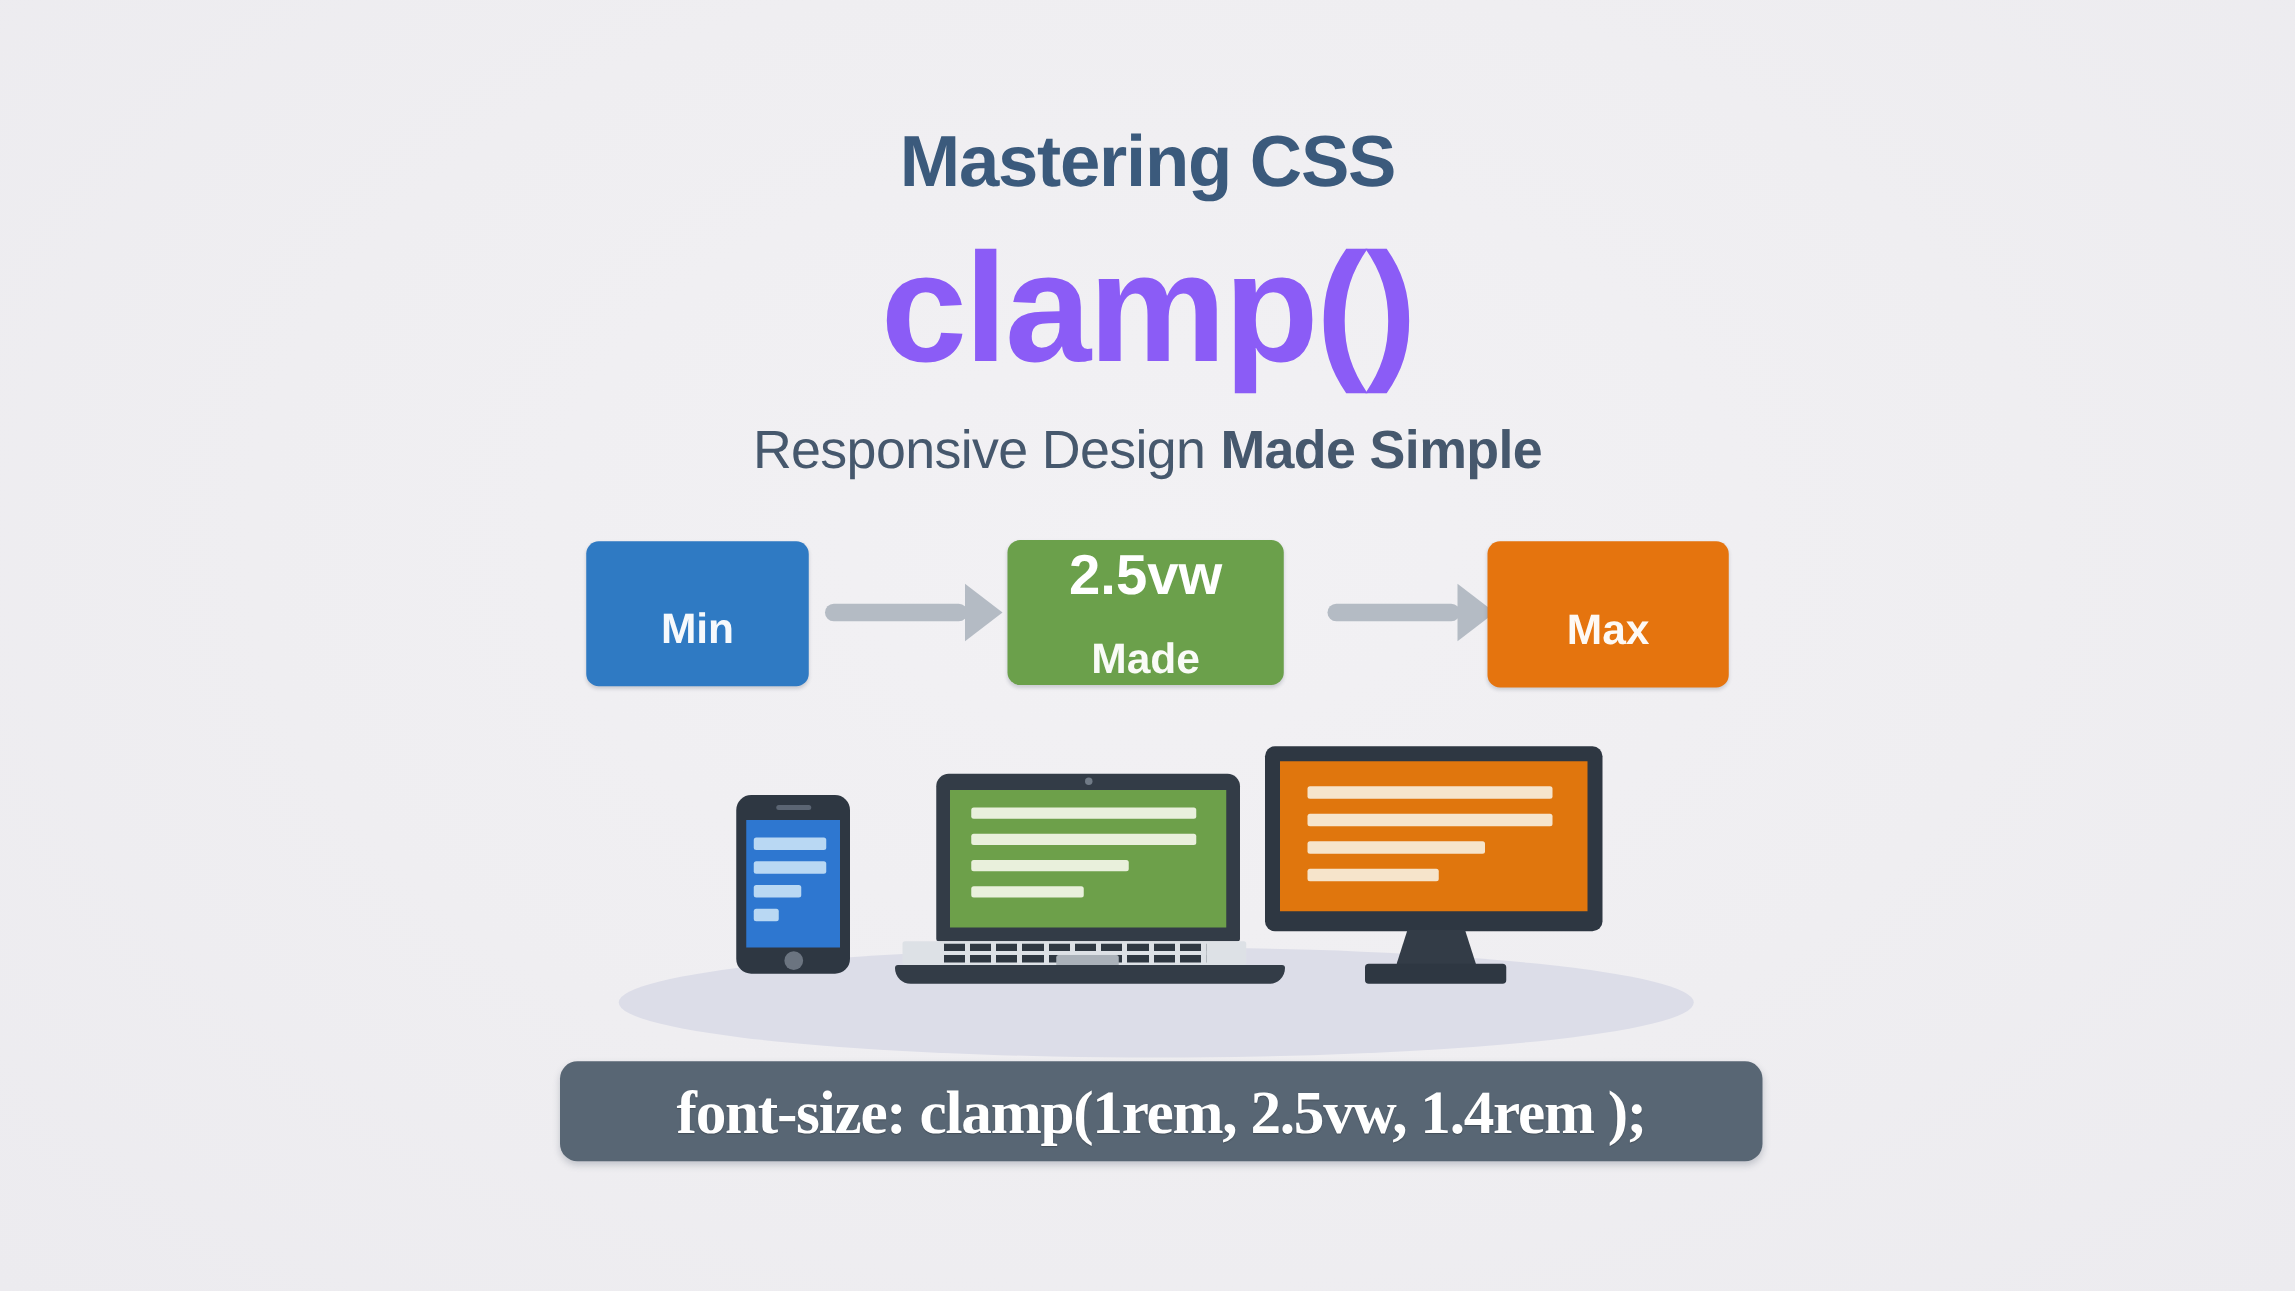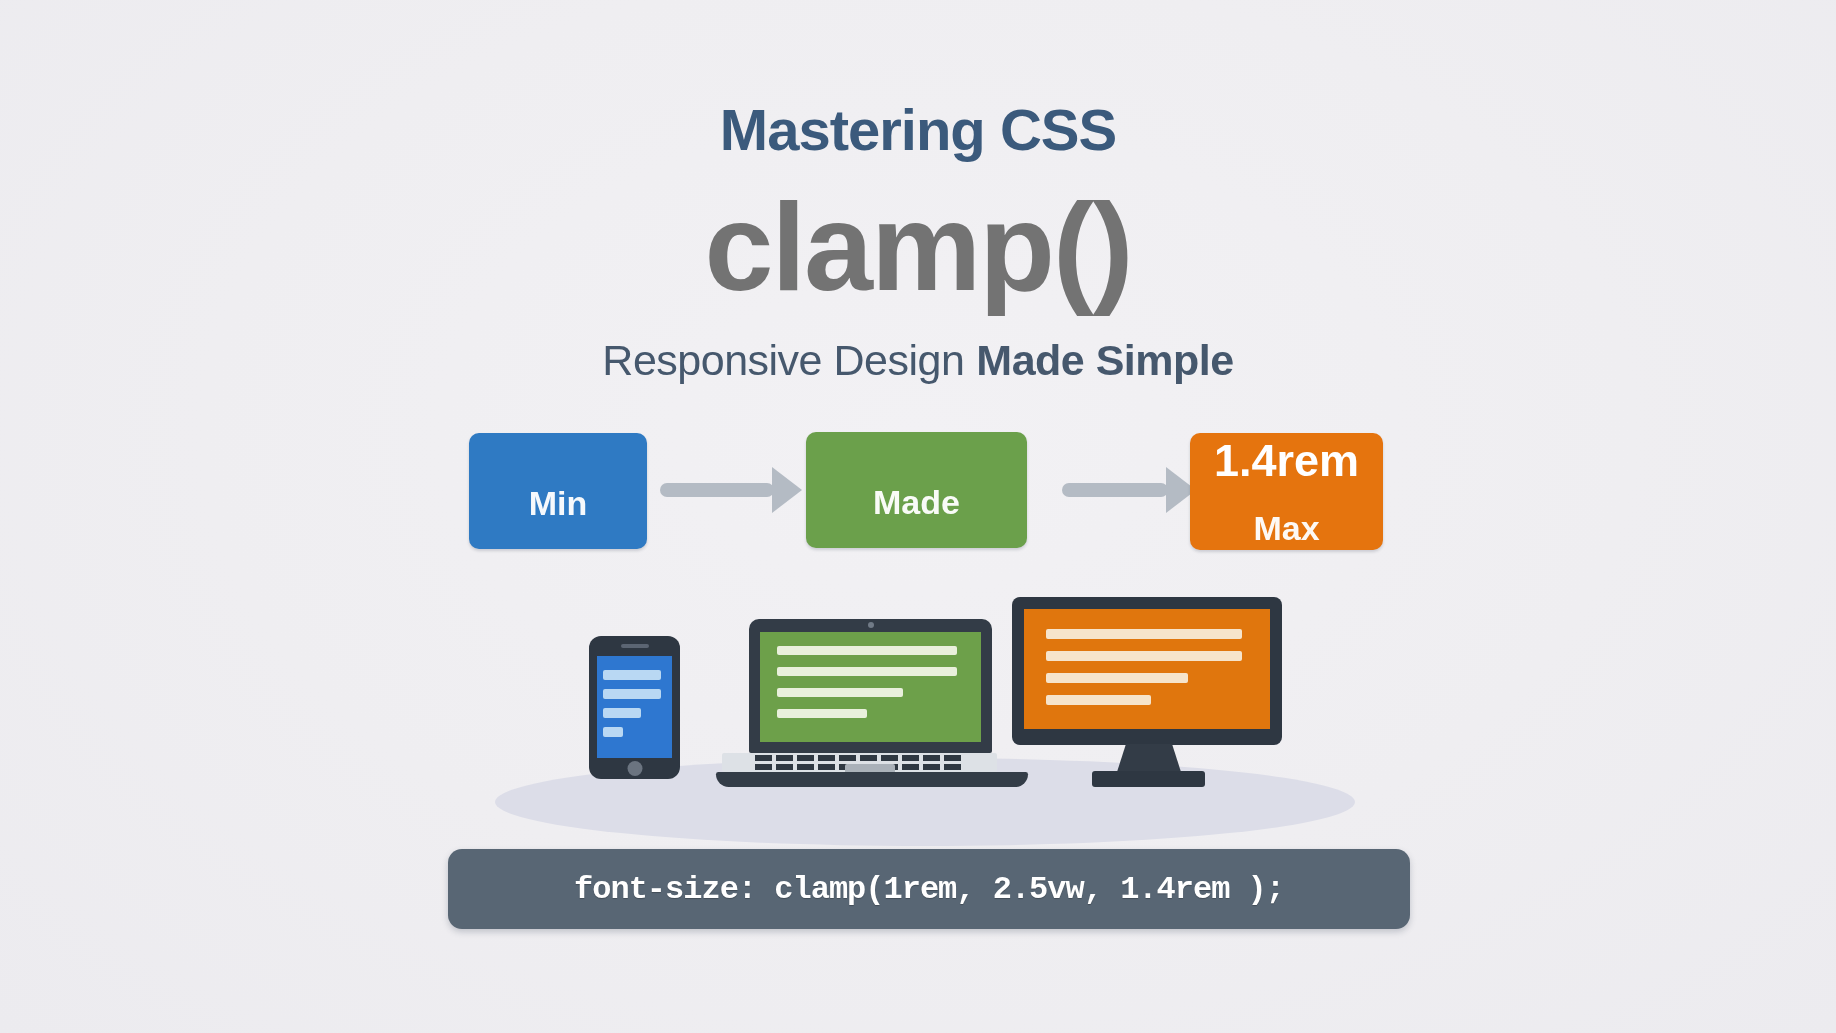--- a/index.html
+++ b/index.html
@@ -88,57 +88,56 @@
   .monitor-neck{left:1117px;top:744px;width:64px;height:28px;background:#333c47;
     clip-path:polygon(14% 0,86% 0,100% 100%,0 100%);}
   .monitor-base{left:1092px;top:771px;width:113px;height:16px;background:#2e3742;border-radius:3px;}
   
   .code-box{
     left:448px;top:849px;width:962px;height:80px;border-radius:14px;
     display:flex;align-items:center;justify-content:center;
     box-shadow:0 3px 6px rgba(60,70,90,.25);
   }
   .code-box code{
-    font-family:Liberation Mono, monospace;
-    font-size:32px;font-weight:700;letter-spacing:-1px;
+    font-family:Liberation Serif, serif;
+    font-size:49px;font-weight:700;letter-spacing:-1px;
     text-shadow:0 1px 1px rgba(0,0,0,.25);
-    text-align:right;
   }
 </style>
 </head>
 <body>
 
 <div class="abs title" style="color: rgb(59, 90, 124);">Mastering CSS</div>
 
-<div class="abs clamp-title" style="color: #737373;">clamp()</div>
+<div class="abs clamp-title" style="color: #8b5cf6;">clamp()</div>
 
 <div class="abs subtitle" style="color: rgb(70, 88, 109);">
   <span>Responsive Design</span><span class="bold">Made Simple</span>
 </div>
 
 <div id="box-min" class="abs flow-box" style="background-color: rgb(47, 122, 195);">
   <div class="label">Min</div>
 </div>
 
 <div id="arrow-1" class="abs arrow">
   <div class="shaft" style="background-color: rgb(180, 187, 196);"></div>
   <div class="head" style="border-left:30px solid #b4bbc4;"></div>
 </div>
 
 <div id="box-ideal" class="abs flow-box" style="background-color: rgb(107, 160, 75);">
+  <div class="value">2.5vw</div>
   <div class="label">Made</div>
 </div>
 
 <div id="arrow-2" class="abs arrow">
   <div class="shaft" style="background-color: rgb(180, 187, 196);"></div>
   <div class="head" style="border-left:30px solid #b4bbc4;"></div>
 </div>
 
 <div id="box-max" class="abs flow-box" style="background-color: rgb(229, 116, 14);">
-  <div class="value">1.4rem</div>
   <div class="label">Max</div>
 </div>
 
 <div class="abs ground" style="background-color: rgb(220, 221, 232);"></div>
 
 <div class="abs monitor">
   <div class="m-screen" style="background-color: rgb(224, 118, 13);">
     <div class="ln ln1"></div>
     <div class="ln ln2"></div>
     <div class="ln ln3"></div>

